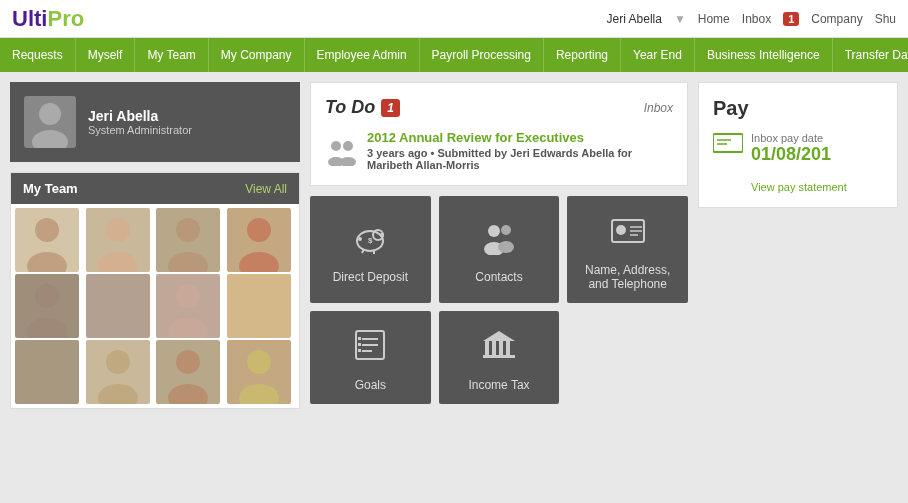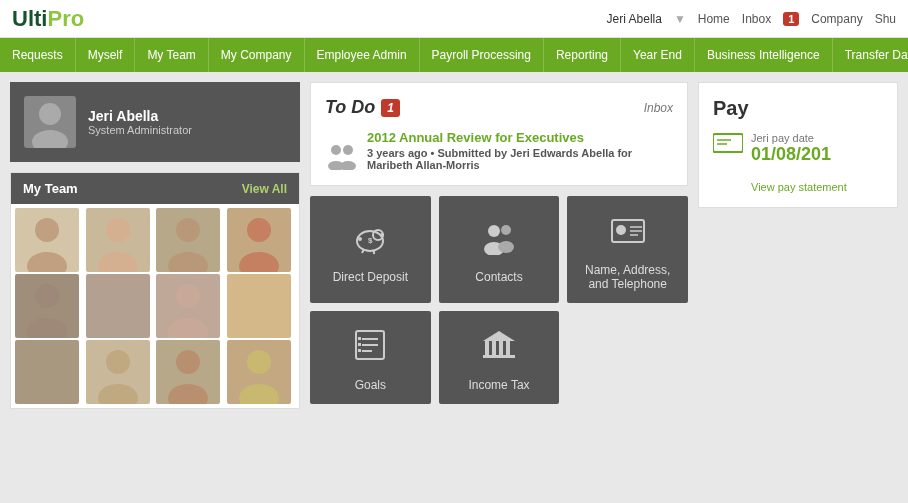--- a/index.html
+++ b/index.html
@@ -99,21 +99,21 @@
     .my-team-header {
       background: #555;
       color: #fff;
       padding: 8px 12px;
       font-size: 13px;
       font-weight: bold;
       display: flex;
       justify-content: space-between;
       align-items: center;
     }
-    .view-all-link { color: #aed16f; font-size: 12px; font-weight: bold; cursor: pointer; }
+    .view-all-link { color: #aed16f; font-size: 12px; font-weight: normal; cursor: pointer; }
     .team-photos {
       display: grid;
       grid-template-columns: repeat(4, 1fr);
       gap: 2px;
       padding: 4px;
     }
     .team-photo {
       width: 64px;
       height: 64px;
       background: #bbb;
@@ -166,21 +166,21 @@
       color: #fff;
       border-radius: 3px;
       padding: 2px 6px;
       font-size: 12px;
       font-weight: bold;
     }
     .inbox-label { font-size: 12px; color: #777; }
     .todo-item {
       display: flex;
       gap: 10px;
-      align-items: flex-end;
+      align-items: center;
     }
     .todo-icon {
       width: 32px;
       height: 32px;
       color: #888;
       font-size: 20px;
       flex-shrink: 0;
       display: flex;
       align-items: center;
       justify-content: center;
@@ -240,21 +240,21 @@
     .pay-date-label { font-size: 11px; color: #777; }
     .pay-date { font-size: 18px; color: #6aaa22; font-weight: bold; }
     .pay-stmt-link { font-size: 11px; color: #6aaa22; cursor: pointer; margin-top: 16px; }
   </style>
 </head>
 <body>
 
 <div class="top-bar">
   <div class="top-bar-logo">
     <span class="logo-ulti">
-      <span style="color:#14532d">Ulti</span><span class="logo-pro">Pro</span>
+      <span style="color:#4c1d95">Ulti</span><span class="logo-pro">Pro</span>
     </span>
   </div>
   <div class="top-bar-right">
     <span class="top-bar-user">Jeri Abella</span>
     <span style="color:#aaa">▼</span>
     <a class="top-bar-link">Home</a>
     <span class="top-bar-link">Inbox</span>
     <span class="inbox-badge">1</span>
     <span class="top-bar-link">Company</span>
     <span class="top-bar-link">Shu</span>
@@ -483,21 +483,21 @@
       <div class="pay-title">Pay</div>
       <div class="pay-info">
         <div class="pay-icon">
           <svg width="30" height="22" viewBox="0 0 30 22">
             <rect x="0" y="2" width="30" height="18" rx="2" fill="none" stroke="#6aaa22" stroke-width="2"></rect>
             <line x1="4" y1="8" x2="18" y2="8" stroke="#6aaa22" stroke-width="1.5"></line>
             <line x1="4" y1="12" x2="14" y2="12" stroke="#6aaa22" stroke-width="1.5"></line>
           </svg>
         </div>
         <div>
-          <div class="pay-date-label">Jeri pay date</div>
+          <div class="pay-date-label">Inbox pay date</div>
           <div class="pay-date">01/08/201</div>
           <div class="pay-stmt-link">View pay statement</div>
         </div>
       </div>
     </div>
   </div>
 
 </div>
 
 </body></html>

